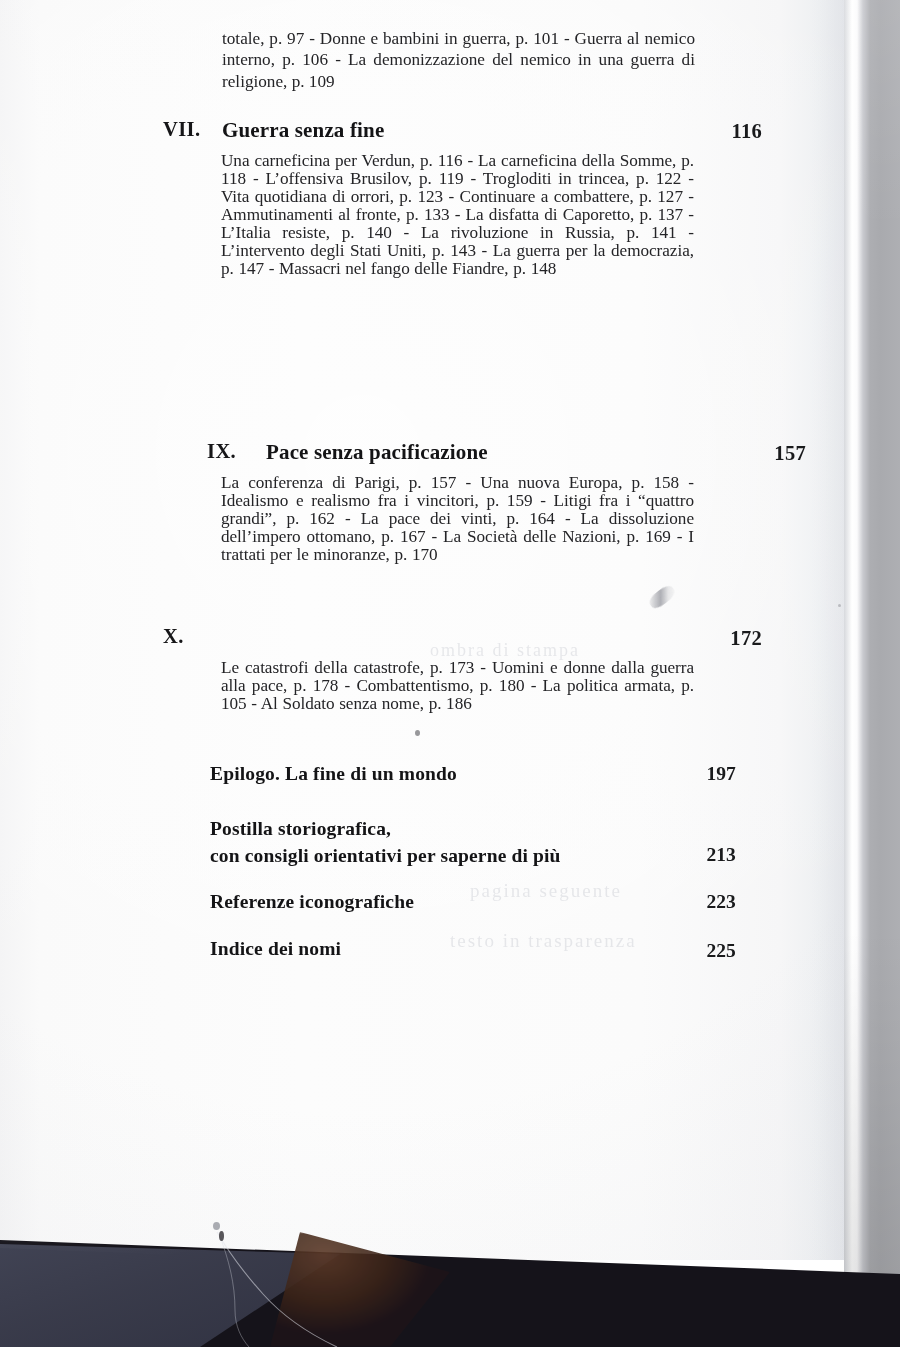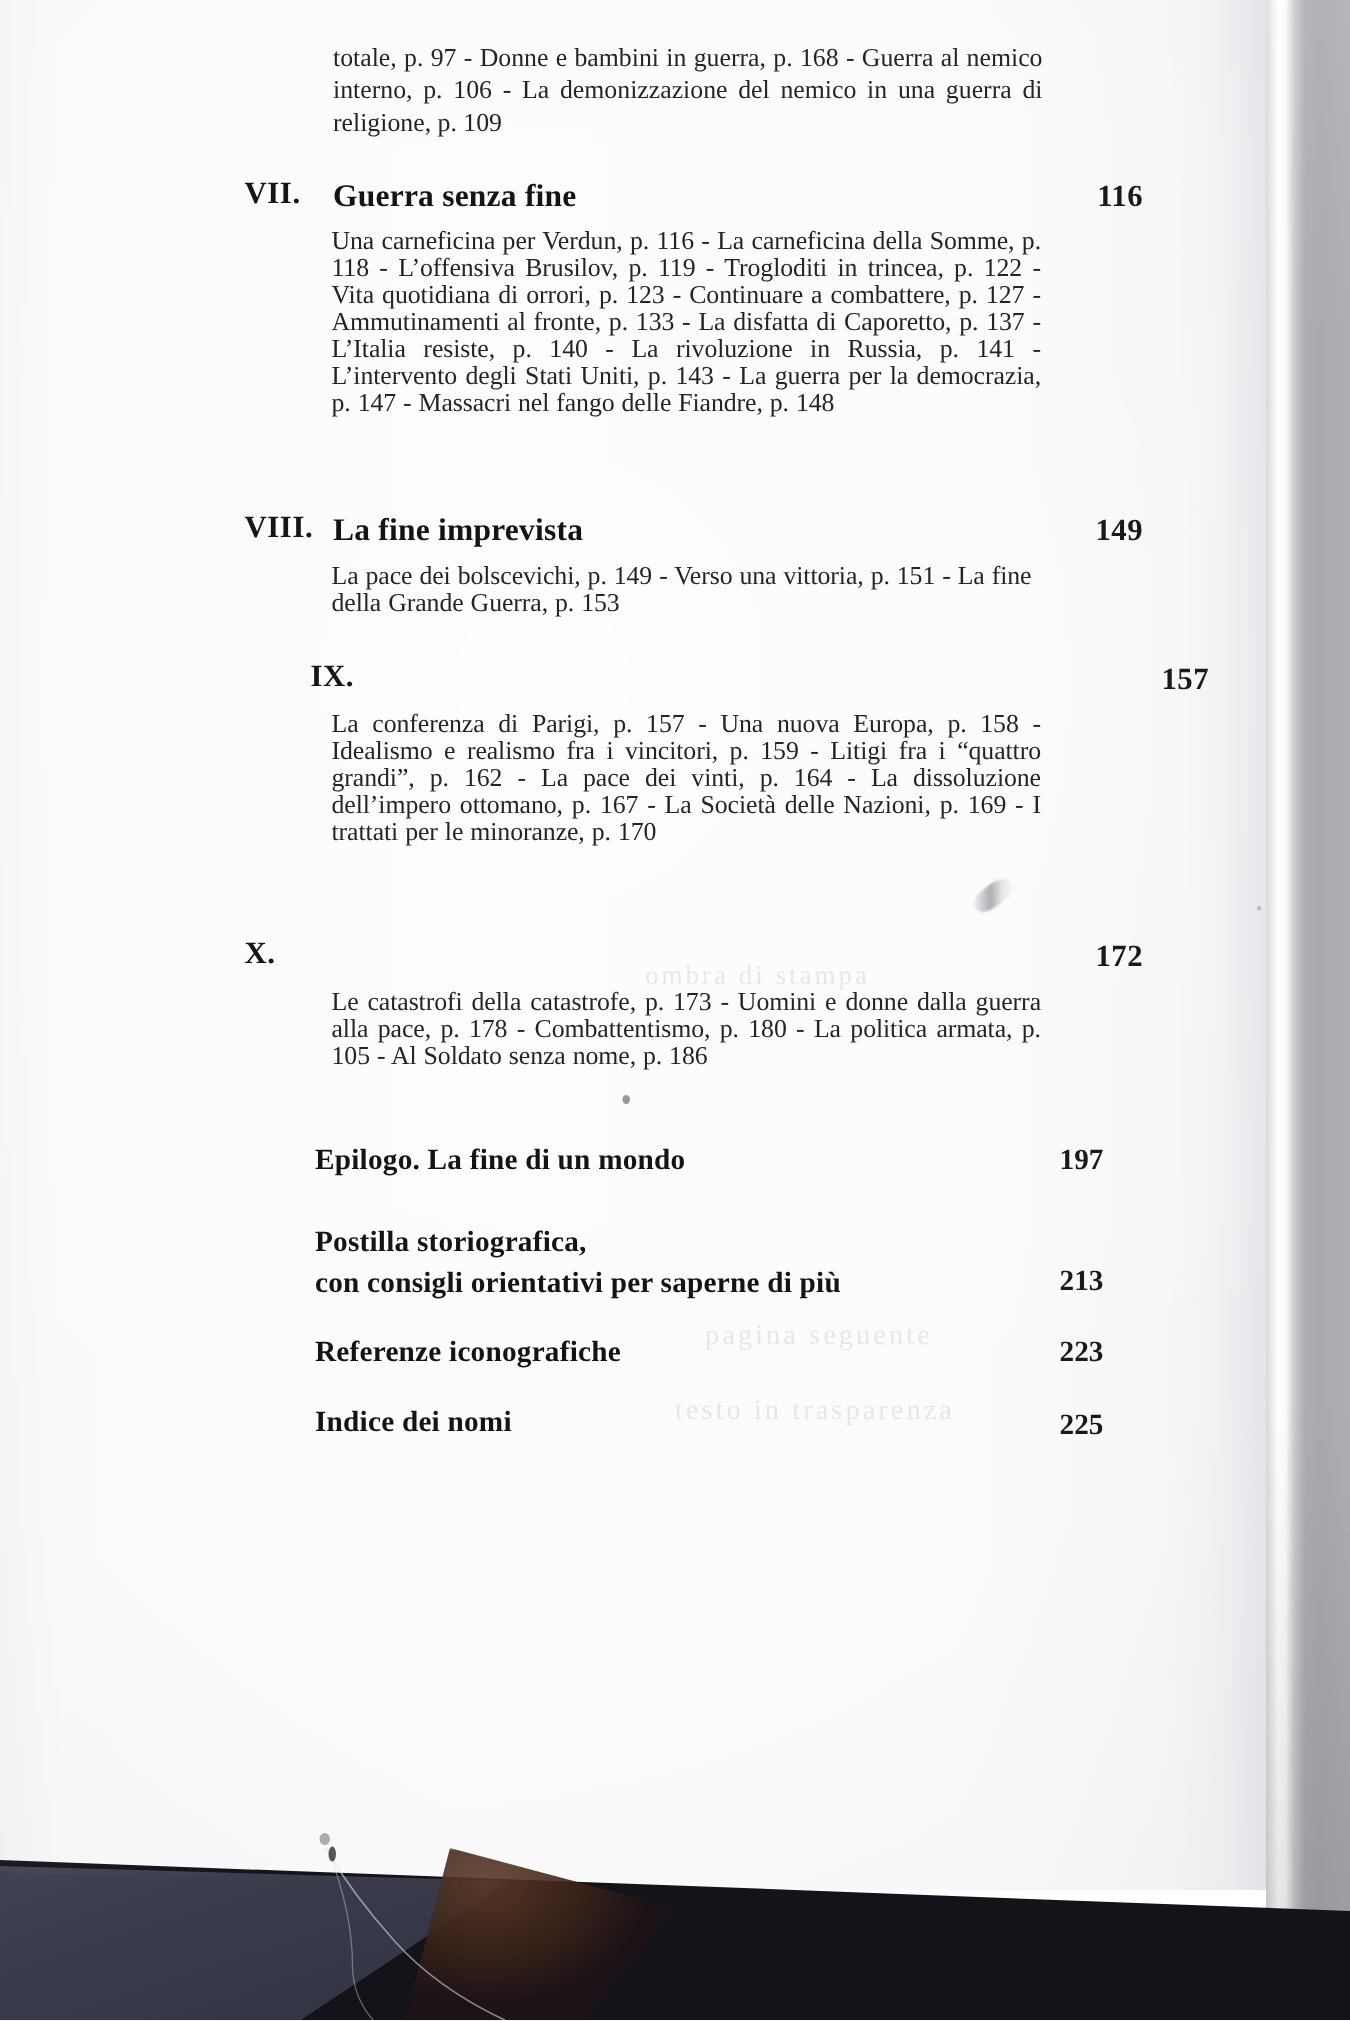--- a/index.html
+++ b/index.html
@@ -300,43 +300,36 @@
   <div class="showthrough" style="left:470px; top:880px; font-size:19px;">pagina seguente</div>
   <div class="showthrough" style="left:450px; top:930px; font-size:19px;">testo in trasparenza</div>
   <div class="showthrough" style="left:430px; top:640px; font-size:18px;">ombra di stampa</div>
 
   <div class="smudge" style="left:648px; top:590px; width:28px; height:14px; transform:rotate(-38deg);"></div>
   <div class="speck" style="left:415px; top:730px; width:5px; height:6px;"></div>
   <div class="speck" style="left:838px; top:604px; width:3px; height:3px; opacity:0.5;"></div>
 
   <div class="content">
 
-    <div class="cont-desc">totale, p. 97 - Donne e bambini in guerra, p. 168 - Guerra al nemico interno, p. 106 - La demonizzazione del nemico in una guerra di religione, p. 109</div>
+    <div class="cont-desc">totale, p. 97 - Donne e bambini in guerra, p. 101 - Guerra al nemico interno, p. 106 - La demonizzazione del nemico in una guerra di religione, p. 109</div>
 
     <div class="entry" style="top:118px;">
       <div class="head-row">
         <span class="numeral">VII.</span>
         <span class="chap-title">Guerra senza fine</span>
         <span class="page-no">116</span>
       </div>
       <div class="desc" style="top:34px;">Una carneficina per Verdun, p. 116 - La carneficina della Somme, p. 118 - L’offensiva Brusilov, p. 119 - Trogloditi in trincea, p. 122 - Vita quotidiana di orrori, p. 123 - Continuare a combattere, p. 127 - Ammutinamenti al fronte, p. 133 - La disfatta di Caporetto, p. 137 - L’Italia resiste, p. 140 - La rivoluzione in Russia, p. 141 - L’intervento degli Stati Uniti, p. 143 - La guerra per la democrazia, p. 147 - Massacri nel fango delle Fiandre, p. 148</div>
     </div>
 
-    <div class="entry" style="top:341px;">
-      <div class="head-row">
-        <span class="numeral">VIII.</span>
-        <span class="chap-title" style="left:222px;">La fine imprevista</span>
-        <span class="page-no">149</span>
-      </div>
-      <div class="desc flush" style="top:34px;">La pace dei bolscevichi, p. 149 - Verso una vittoria, p. 151 - La fine della Grande Guerra, p. 153</div>
-    </div>
 
     <div class="entry" style="top:440px;padding-left:44px;">
       <div class="head-row">
         <span class="numeral">IX.</span>
+        <span class="chap-title">Pace senza pacificazione</span>
         <span class="page-no">157</span>
       </div>
       <div class="desc" style="top:34px;">La conferenza di Parigi, p. 157 - Una nuova Europa, p. 158 - Idealismo e realismo fra i vincitori, p. 159 - Litigi fra i “quattro grandi”, p. 162 - La pace dei vinti, p. 164 - La dissoluzione dell’impero ottomano, p. 167 - La Società delle Nazioni, p. 169 - I trattati per le minoranze, p. 170</div>
     </div>
 
     <div class="entry" style="top:625px;">
       <div class="head-row">
         <span class="numeral">X.</span>
         <span class="page-no">172</span>
       </div>

